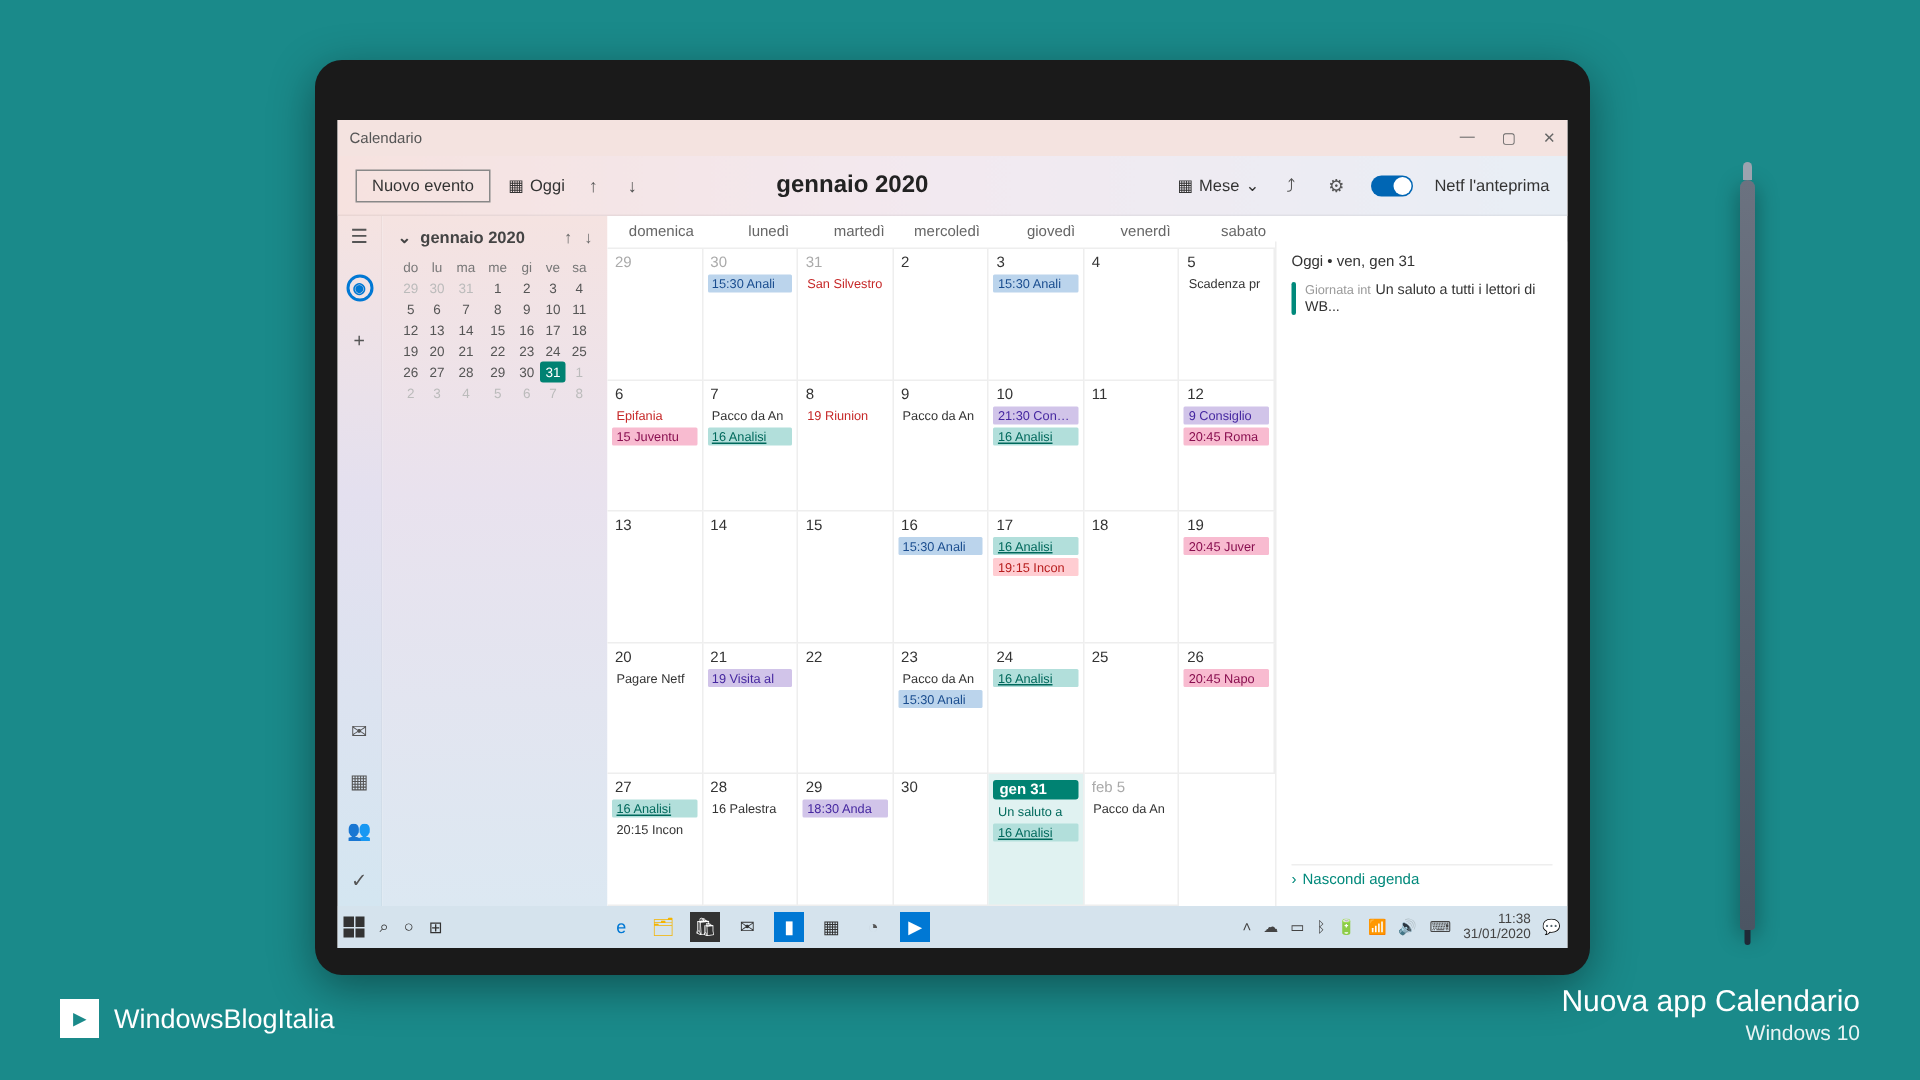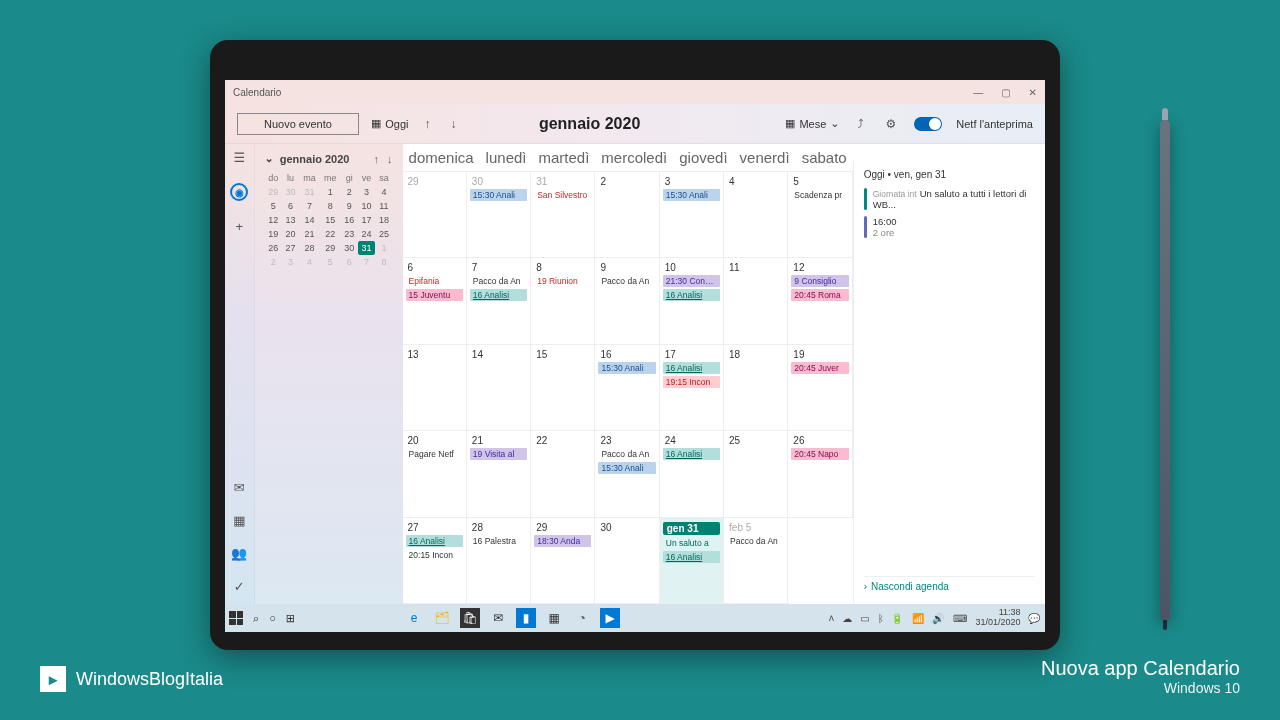--- a/index.html
+++ b/index.html
@@ -9,21 +9,21 @@
 .tablet { position: absolute; left: 210px; top: 40px; width: 850px; height: 610px; background: #1a1a1a; border-radius: 18px; padding: 40px 15px 18px 15px; box-shadow: 0 8px 30px rgba(0,0,0,0.4); }
 .screen { width: 100%; height: 100%; background: #fff; display: flex; flex-direction: column; overflow: hidden; }
 
 
 .titlebar { height: 24px; display: flex; align-items: center; padding: 0 8px; background: #f4e3e0; font-size: 10px; color: #555; }
 .titlebar .controls { margin-left: auto; display: flex; gap: 18px; color: #666; }
 .titlebar .controls span { cursor: pointer; }
 
 
 .toolbar { height: 40px; display: flex; align-items: center; padding: 0 12px; gap: 12px; background: linear-gradient(90deg,#f6e2df 0%, #f2e9f0 50%, #e8eef5 100%); border-bottom: 1px solid rgba(0,0,0,0.05); }
-.btn-outline { border: 1px solid #888; padding: 4px 26px; font-size: 11px; background: transparent; cursor: pointer; color: #333; }
+.btn-outline { border: 1px solid #888; padding: 4px 10px; font-size: 11px; background: transparent; cursor: pointer; color: #333; }
 .tb-item { font-size: 11px; color: #333; display: flex; align-items: center; gap: 4px; cursor: pointer; }
 .tb-arrow { font-size: 12px; color: #555; cursor: pointer; padding: 2px 4px; }
 .month-title { font-size: 16px; font-weight: 600; color: #222; margin: 0 auto; }
 .toolbar .right { margin-left: auto; display: flex; align-items: center; gap: 14px; }
 .toggle { width: 28px; height: 14px; background: #0066b4; border-radius: 7px; position: relative; cursor: pointer; }
 .toggle::after { content: ""; position: absolute; right: 1px; top: 1px; width: 12px; height: 12px; background: #fff; border-radius: 50%; }
 .preview-label { font-size: 11px; color: #333; }
 
 
 .body { flex: 1; display: flex; overflow: hidden; }
@@ -39,21 +39,21 @@
 .sidebar .header { display: flex; align-items: center; gap: 6px; margin-bottom: 6px; font-size: 11px; font-weight: 600; }
 .sidebar .header .navarr { margin-left: auto; display: flex; gap: 8px; color: #666; cursor: pointer; }
 .mini { width: 100%; border-collapse: collapse; }
 .mini th, .mini td { text-align: center; padding: 2px 1px; font-size: 9px; color: #555; }
 .mini th { color: #777; font-weight: normal; }
 .mini td.other { color: #bbb; }
 .mini td.today { background: #008272; color: #fff; border-radius: 2px; }
 
 
 .main { flex: 1; display: flex; flex-direction: column; background: #fff; }
-.day-headers { display: grid; grid-template-columns: repeat(7, 1fr); font-size: 15px; color: #666; border-bottom: 1px solid #eee; text-align: right; }
+.day-headers { display: grid; grid-template-columns: repeat(7, 1fr); font-size: 10px; color: #666; border-bottom: 1px solid #eee; text-align: right; }
 .day-headers div { padding: 5px 6px; }
 .grid { flex: 1; display: grid; grid-template-columns: repeat(7, 1fr); grid-template-rows: repeat(5, 1fr); }
 .cell { border-right: 1px solid #eee; border-bottom: 1px solid #eee; padding: 4px 3px; overflow: hidden; display: flex; flex-direction: column; gap: 2px; }
 .cell .num { font-size: 10px; color: #333; padding: 0 2px; }
 .cell.other .num { color: #aaa; }
 .cell.today { background: #e0f2f1; }
 .cell.today .num { background: #008272; color: #fff; padding: 1px 4px; border-radius: 2px; display: inline-block; font-weight: 600; }
 .ev { font-size: 8.5px; padding: 1px 3px; white-space: nowrap; overflow: hidden; text-overflow: ellipsis; border-radius: 1px; }
 .ev.b-teal { background: #b2dfdb; color: #00695c; text-decoration: underline; }
 .ev.b-blue { background: #bbd4ec; color: #1a4d8f; }
@@ -373,24 +373,20 @@
           </div>
       </div>
 
       <div class="agenda">
         <div class="date">Oggi • ven, gen 31</div>
         <div id="agenda-items">
             <div class="agenda-item">
               <div class="bar "></div>
               <div class="content"><span class="tag">Giornata int</span><span>Un saluto a tutti i lettori di WB...</span></div>
             </div>
-            <div class="agenda-item">
-              <div class="bar blue"></div>
-              <div class="content"><span>16:00</span><div style="color:#888">2 ore</div></div>
-            </div>
           </div>
         <div class="hide-agenda">
             <span>›</span>
             <span>Nascondi agenda</span>
           </div>
       </div>
     </div>
 
     <div class="taskbar">
       <div class="start">

